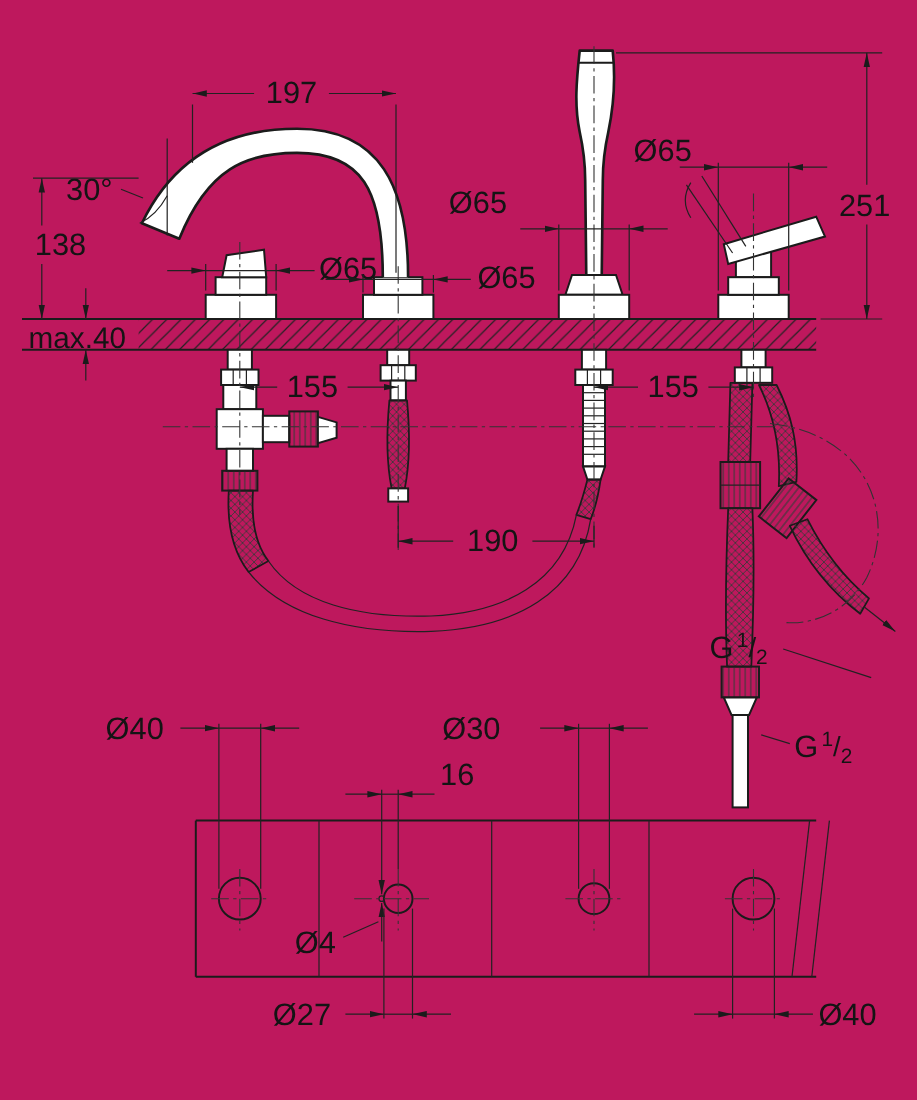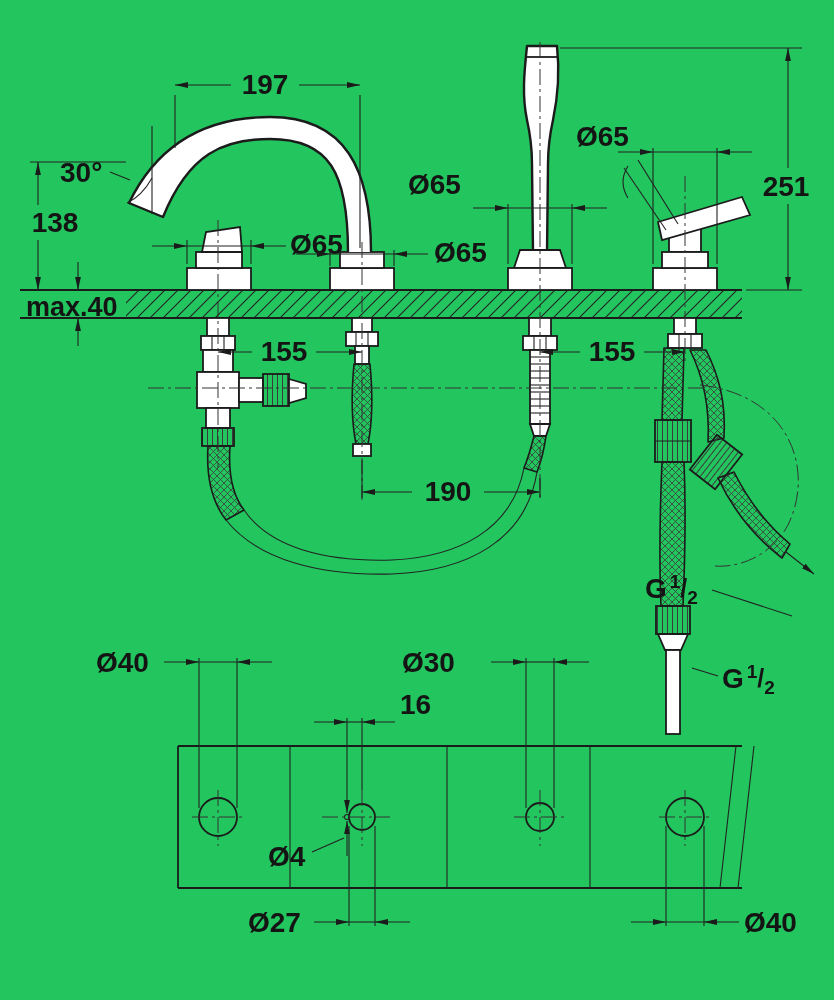--- a/index.html
+++ b/index.html
@@ -1,16 +1,16 @@
 <!DOCTYPE html>
 <html><head>
 <meta charset="utf-8">
 <style>
   html,body{margin:0;padding:0;background:#ffffff;}
-  #stage{position:relative;width:834px;height:1000px;background:#22c55e;overflow:hidden;font-weight:bold;}
+  #stage{position:relative;width:834px;height:1000px;background:#be185d;overflow:hidden;}
   svg{position:absolute;left:0;top:0;}
   svg text{font-family:"Liberation Sans",sans-serif;fill:#141414;}
   .dim{font-size:28px;}
   .dimsm{font-size:27px;}
   .frac-num,.frac-den{font-size:19px;}
   .part{stroke:#1b1b1b;stroke-width:2.4;fill:#ffffff;stroke-linejoin:round;}
   .med{stroke:#1b1b1b;stroke-width:1.8;fill:#ffffff;}
   .medn{stroke:#1b1b1b;stroke-width:1.8;fill:none;}
   .thin{stroke:#222222;stroke-width:1.1;fill:none;}
   .cl{stroke:#333333;stroke-width:1;stroke-dasharray:16 4 3 4;fill:none;}

